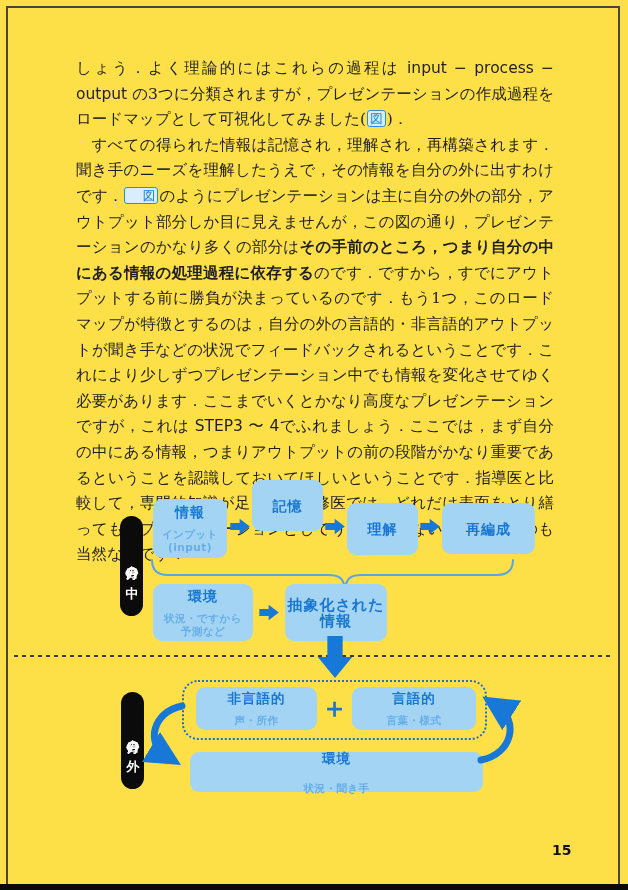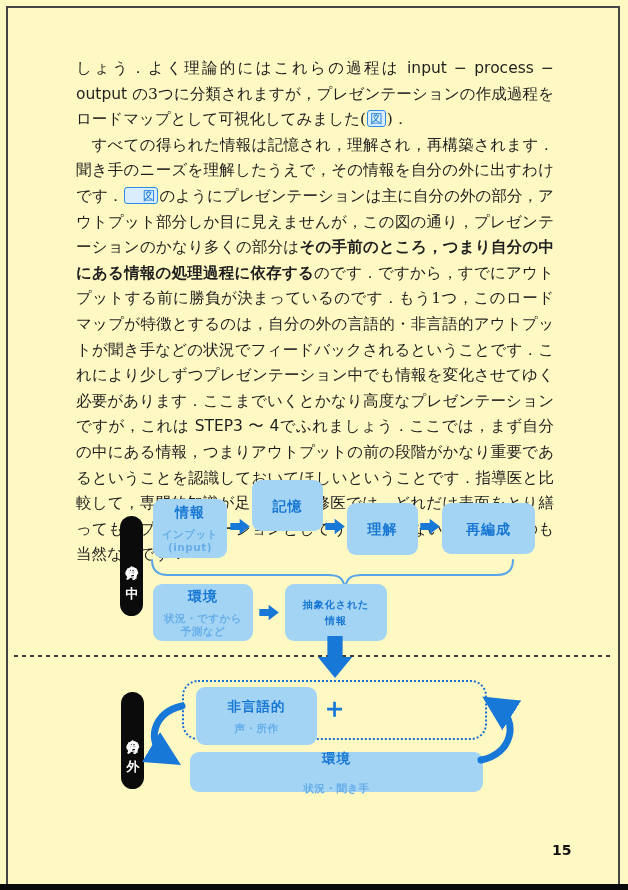--- a/index.html
+++ b/index.html
@@ -1,16 +1,16 @@
 <!DOCTYPE html>
 <html lang="ja" style="--box-fill: #a3d4f4; --box-text: #1877d2; --box-subtext: #67aee9; --arrow: #1878d8; --dotted: #1a6fd4; --pill-bg: #0b0b0b; --figref-bg: #d9edfc; --figref-border: #2a8ce8;"><head>
 <meta charset="utf-8">
 <style>
   html,body{margin:0;padding:0;background:#fff;}
-  .page{position:relative;width:628px;height:890px;background:#fef9c3;overflow:hidden;
+  .page{position:relative;width:628px;height:890px;background:#fde047;overflow:hidden;
         font-family:"DejaVu Serif","Liberation Serif",serif;}
   .frame{position:absolute;left:6px;top:6px;right:8px;bottom:0;
          border:2px solid #454545;border-bottom:none;pointer-events:none;}
   .bottom-bar{position:absolute;left:0;right:0;bottom:0;height:6px;background:#0a0a0a;}
 
   
   .text-block{position:absolute;left:76px;top:56px;width:478px;
               font-size:15.5px;line-height:25.6px;color:#1f1f1f;text-align:justify;}
   .text-block p{margin:0;}
   .text-block p.indent{text-indent:1em;}
@@ -85,35 +85,39 @@
 
     <div class="dbox" style="left:153px;top:584px;width:100px;height:57px;">
       <div class="t">環境</div>
       <div class="st">状況・ですから
 予測など</div>
     </div>
     <svg class="arrow-r" style="left:259px;top:604px;" viewBox="0 0 24 20">
       <path d="M0,6 h11 V1 L23,10 11,19 V14 H0 z" fill="var(--arrow,#1878d8)"></path>
       </svg>
     <div class="dbox" style="left:285px;top:584px;width:102px;height:57px;">
-      <div class="t" style="font-size:10px;">抽象化された
+      <div class="t" style="font-size:15px;">抽象化された
 情報</div>
     </div>
 
     <div class="dashed-line" style="top:655px;"></div>
     <svg style="position:absolute;left:317px;top:636px;" width="36" height="42" viewBox="0 0 36 44">
       <path d="M10,0 h16 v22 h10 L18,44 0,22 h10 z" fill="var(--arrow,#1878d8)"></path>
     </svg>
 
     <div class="dotted-wrap" style="left:182px;top:680px;width:301px;height:56px;"></div>
-    <div class="dbox" style="left:196px;top:687px;width:121px;height:58px;">
+    <div class="dbox" style="left:196px;top:687px;width:121px;height:43px;">
       <div class="t" style="font-size:13.5px;">非言語的</div>
       <div class="st">声・所作</div>
     </div>
     <div class="plus" style="left:321px;top:694px;">＋</div>
+    <div class="dbox" style="left:352px;top:687px;width:124px;height:43px;">
+      <div class="t" style="font-size:13.5px;">言語的</div>
+      <div class="st">言葉・様式</div>
+    </div>
 
     <div class="dbox" style="left:190px;top:752px;width:293px;height:40px;">
       <div class="t" style="font-size:13.5px;">環境</div>
       <div class="st" style="margin-top:16px;">状況・聞き手</div>
     </div>
 
     <svg style="position:absolute;left:138px;top:698px;" width="60" height="74" viewBox="0 0 60 74">
       <defs>
         <marker id="ah1" markerWidth="5" markerHeight="5" refX="2.5" refY="2.5" orient="auto">
           <path d="M0,0 L5,2.5 L0,5 z" fill="var(--arrow,#1878d8)"></path>

